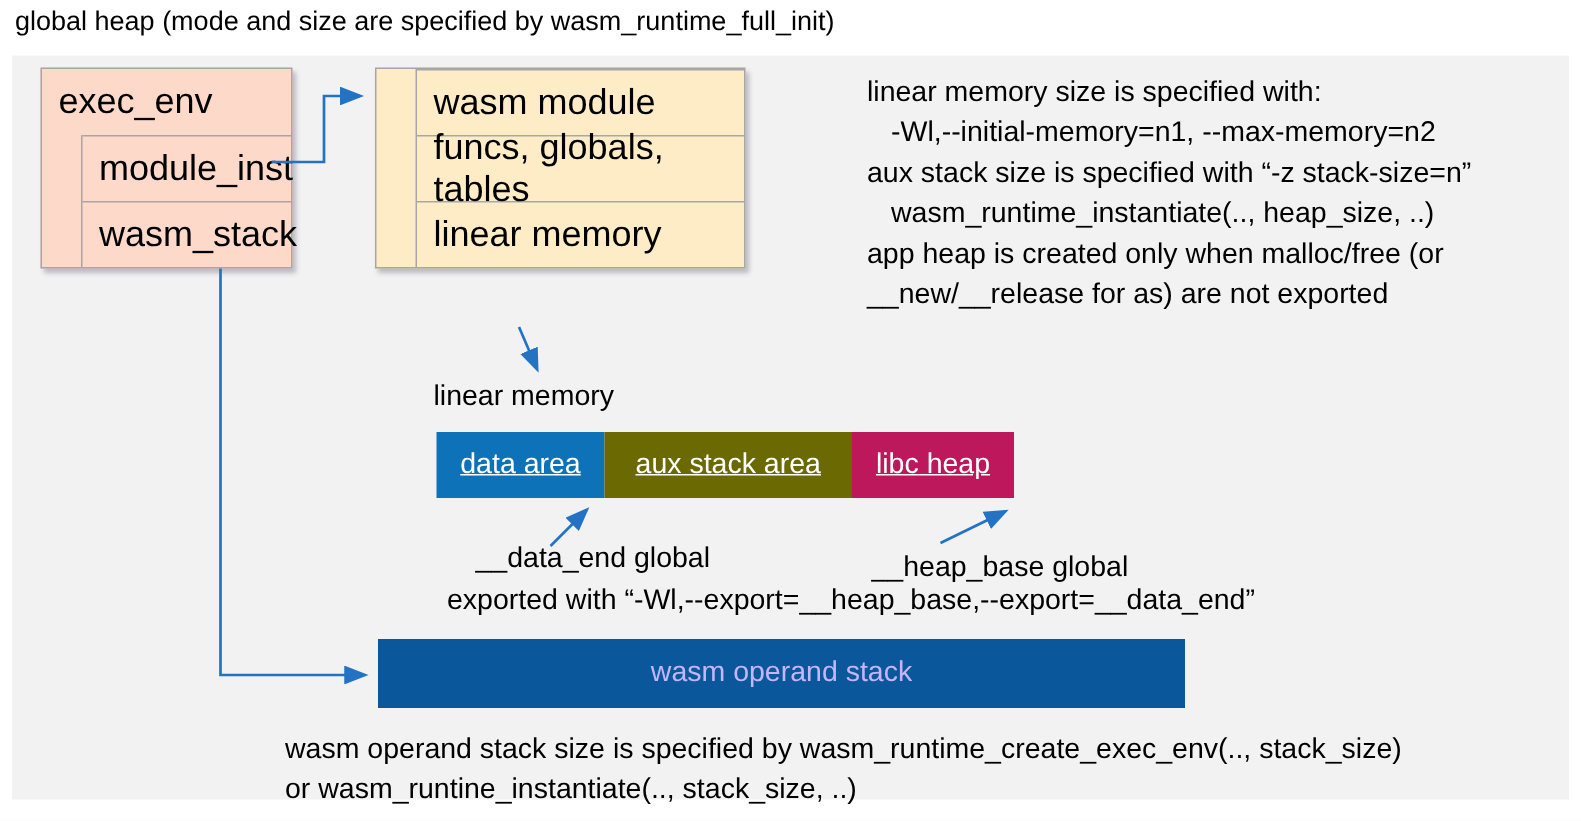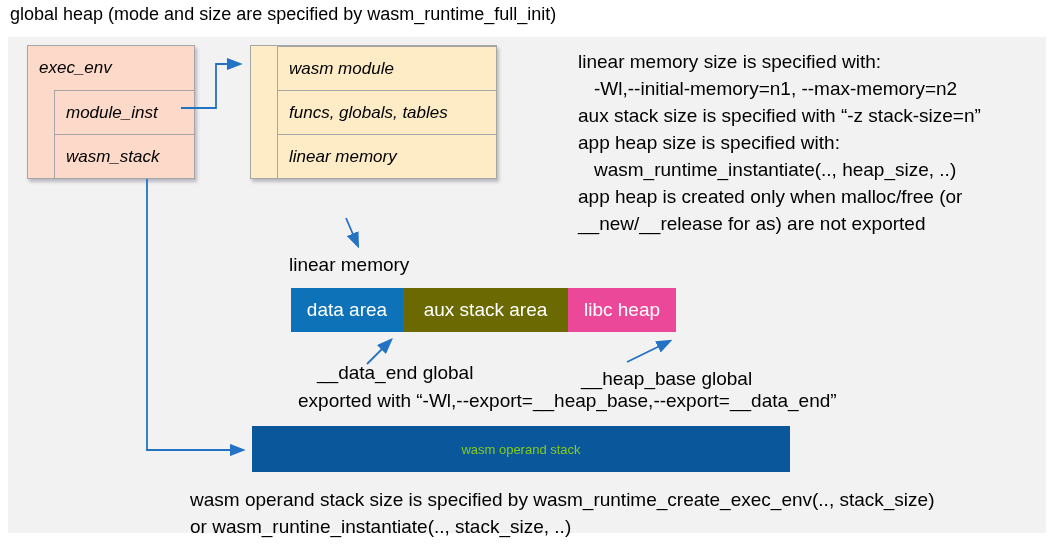--- a/index.html
+++ b/index.html
@@ -8,51 +8,51 @@
   }
   *{margin:0;padding:0;box-sizing:border-box;}
   html,body{width:1054px;height:547px;background:#FFFFFF;
     font-family:"Liberation Sans", sans-serif; color:#000;}
   .page{position:relative;width:1054px;height:547px;overflow:hidden;}
   .title{position:absolute;left:10px;top:4px;font-size:18px;color:#000;white-space:nowrap;}
   .panel{position:absolute;left:8px;top:37px;width:1038px;height:496px;background:var(--panel-bg);}
 
   
   .struct-box{position:absolute;border:1.5px solid var(--border);
-    box-shadow:2px 3px 3px rgba(120,120,140,0.45);font-size:17px;font-style:italic;}
+    box-shadow:2px 3px 3px rgba(120,120,140,0.45);font-size:24px;}
   .exec-box{left:27px;top:45px;width:168px;background:var(--exec-env-bg);}
   .mod-box{left:250px;top:45px;width:247px;background:var(--module-bg);}
   .struct-header{height:44px;display:flex;align-items:center;padding-left:11px;}
   .struct-rows{margin-left:26px;border-left:1.5px solid var(--border);}
   .struct-row{height:44px;display:flex;align-items:center;padding-left:11px;
     border-top:1.5px solid var(--border);}
 
   
   .notes{position:absolute;left:530px;top:48px;font-size:19px;line-height:27px;}
   .note-line{white-space:nowrap;margin-left:48px;}
   .note-line.indent{padding-left:16px;}
 
   
   .lm-label{position:absolute;left:289px;top:254px;font-size:19px;}
   .mem-bar{position:absolute;left:291px;top:288px;height:44px;display:flex;}
   .mem-seg{height:44px;display:flex;align-items:center;justify-content:center;
-    font-size:19px;white-space:nowrap;}
+    font-size:19px;white-space:nowrap;text-decoration:underline;}
   .seg-0{width:112px;} .seg-1{width:165px;} .seg-2{width:114px;} .seg-3{width:108px;}
   .enlarged{position:absolute;left:792px;top:285px;width:198px;height:50px;
     border:3px dashed #000;background:#FFFFFF;display:flex;align-items:center;
     justify-content:center;font-size:19px;}
 
   .anno{position:absolute;font-size:19px;white-space:nowrap;}
   .anno-data-end{left:317px;top:362px;}
   .anno-heap-base{left:581px;top:368px;}
   .anno-exported{left:298px;top:390px;}
 
   .operand-bar{position:absolute;left:252px;top:426px;width:538px;height:46px;
-    background:#0A589B;color:#84cc16;display:flex;align-items:center;justify-content:center;
-    font-size:13px;}
+    background:#0A589B;color:#c4b5fd;display:flex;align-items:center;justify-content:center;
+    font-size:19px;}
 
   .footer{position:absolute;left:190px;top:486px;font-size:19px;line-height:27px;}
   .footer div{white-space:nowrap;}
 
   .overlay{position:absolute;left:0;top:0;width:1054px;height:547px;pointer-events:none;}
   .arrow-stroke{stroke:var(--arrow);stroke-width:1.8;fill:none;}
   #ah path{fill:var(--arrow);stroke:none;}
 </style>
 </head>
 <body>
@@ -76,31 +76,30 @@
       <div class="struct-row">wasm module</div>
       <div class="struct-row">funcs, globals, tables</div>
       <div class="struct-row">linear memory</div>
     </div>
   </div>
 
   <div class="notes">
     <div class="note-line">linear memory size is specified with:</div>
     <div class="note-line indent">-Wl,--initial-memory=n1, --max-memory=n2</div>
     <div class="note-line">aux stack size is specified with “-z stack-size=n”</div>
-    <div class="note-line">app heap size is specified with:</div>
     <div class="note-line indent">wasm_runtime_instantiate(.., heap_size, ..)</div>
     <div class="note-line">app heap is created only when malloc/free (or</div>
     <div class="note-line">__new/__release for as) are not exported</div>
   </div>
 
   <div class="lm-label">linear memory</div>
   <div class="mem-bar">
     <div class="mem-seg seg-0" style="background: rgb(14, 114, 184); color: rgb(255, 255, 255);">data area</div>
     <div class="mem-seg seg-1" style="background: rgb(107, 106, 2); color: rgb(255, 255, 255);">aux stack area</div>
-    <div class="mem-seg seg-3" style="background: #ec4899; color: rgb(255, 255, 255); text-align: right;">libc heap</div>
+    <div class="mem-seg seg-3" style="background: #be185d; color: rgb(255, 255, 255); text-align: right;">libc heap</div>
   </div>
 
   <div class="anno anno-data-end">__data_end global</div>
   <div class="anno anno-heap-base">__heap_base global</div>
   <div class="anno anno-exported">exported with “-Wl,--export=__heap_base,--export=__data_end”</div>
 
   <div class="operand-bar" style="background: rgb(10, 88, 155);">wasm operand stack</div>
 
   <div class="footer">
     <div>wasm operand stack size is specified by wasm_runtime_create_exec_env(.., stack_size)</div>

